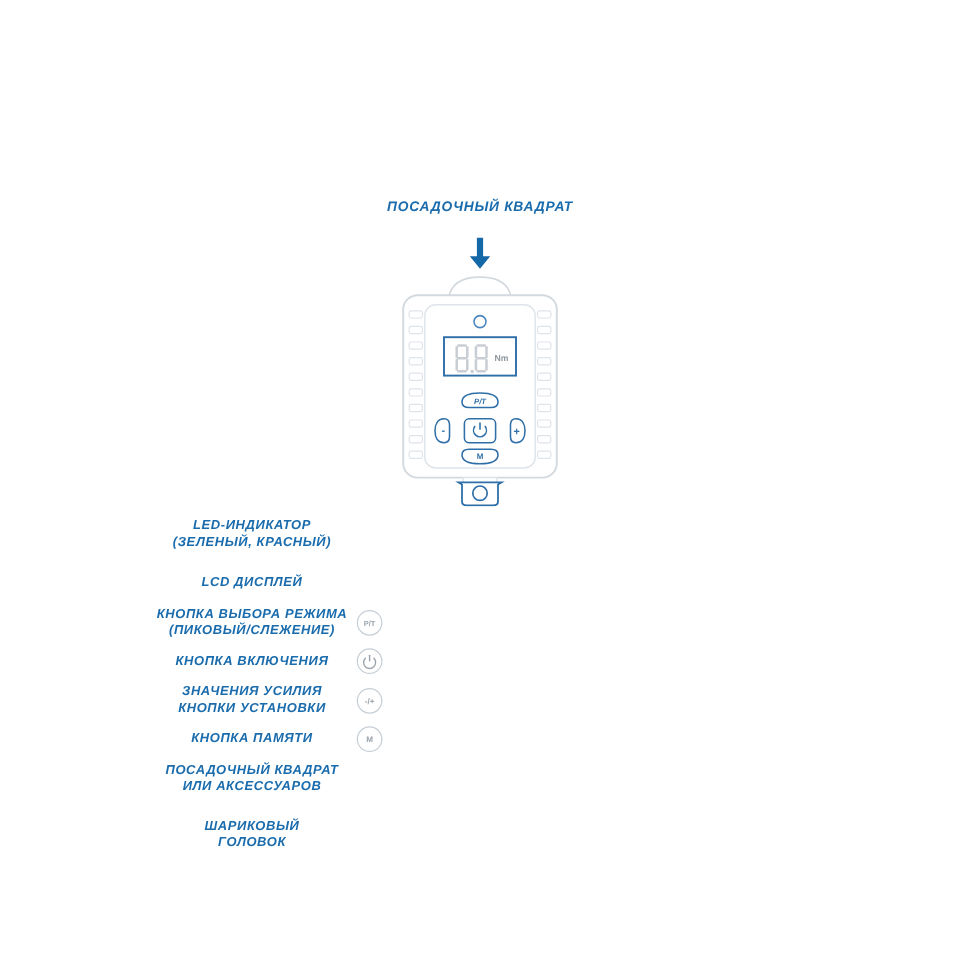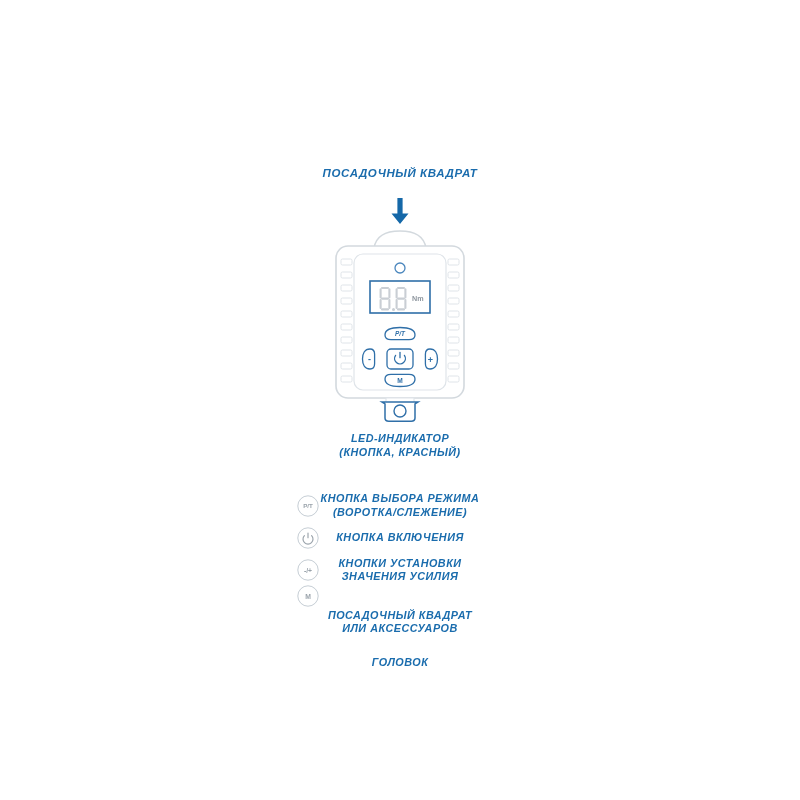--- a/index.html
+++ b/index.html
@@ -24,21 +24,21 @@
   .arrow{position:absolute;left:388px;top:198px;width:24px;height:28px;}
 
   
   .device{position:absolute;left:330px;top:222px;width:140px;height:200px;text-decoration:underline;}
   .device svg{display:block;}
 
   
   .legend{position:absolute;left:0;top:432px;width:800px;}
   .leg-row{
     position:relative;
-    display:flex;align-items:center;justify-content:center;
+    display:flex;align-items:center;justify-content:flex-start;
     margin-bottom:0;
   }
   .leg-icon{
     position:absolute;left:296px;top:50%;transform:translateY(-50%);
     width:24px;height:24px;
   }
   .leg-text{
     width:420px;text-align:center;
     color:#1a6cad;font-weight:bold;font-style:italic;
     font-size:10.8px;letter-spacing:.5px;line-height:13.5px;
@@ -151,37 +151,42 @@
                H58.8 C56.6 199.2 55 198 55 196 V181.8 Z" fill="#ffffff" stroke="#2f6fa8" stroke-width="1.5"></path>
       <circle cx="70" cy="189" r="6" fill="#ffffff" stroke="#2f6fa8" stroke-width="1.4"></circle>
     </svg>
   </div>
 
   <div class="legend">
 
     <div class="leg-row">
       <div class="leg-text">
         <span>LED-ИНДИКАТОР</span>
-        <span>(КНОПКА, КРАСНЫЙ)</span>
+        <span>(ЗЕЛЕНЫЙ, КРАСНЫЙ)</span>
       </div>
     </div>
     <div class="sp-a"></div>
 
+    <div class="leg-row">
+      <div class="leg-text">
+        <span>LCD ДИСПЛЕЙ</span>
+      </div>
+    </div>
     <div class="sp-b"></div>
 
     <div class="leg-row">
       <div class="leg-icon">
         <svg width="24" height="24" viewBox="0 0 24 24">
           <circle cx="12" cy="12" r="10.2" fill="#ffffff" stroke="#c6ced5" stroke-width="1"></circle>
           <text x="12" y="14.4" text-anchor="middle" font-family="Liberation Sans, sans-serif" font-size="6.2" font-weight="bold" fill="#9aa3ab">P/T</text>
         </svg>
       </div>
       <div class="leg-text">
         <span>КНОПКА ВЫБОРА РЕЖИМА</span>
-        <span>(ВОРОТКА/СЛЕЖЕНИЕ)</span>
+        <span>(ПИКОВЫЙ/СЛЕЖЕНИЕ)</span>
       </div>
     </div>
     <div class="sp-c"></div>
 
     <div class="leg-row">
       <div class="leg-icon">
         <svg width="24" height="24" viewBox="0 0 24 24">
           <circle cx="12" cy="12" r="10.2" fill="#ffffff" stroke="#c6ced5" stroke-width="1"></circle>
           <g stroke="#9aa3ab" stroke-width="1.15" fill="none" stroke-linecap="round">
             <path d="M8.4 9.6 A5 5 0 1 0 15.6 9.6"></path>
@@ -196,44 +201,48 @@
     <div class="sp-c"></div>
 
     <div class="leg-row">
       <div class="leg-icon">
         <svg width="24" height="24" viewBox="0 0 24 24">
           <circle cx="12" cy="12" r="10.2" fill="#ffffff" stroke="#c6ced5" stroke-width="1"></circle>
           <text x="12" y="14.6" text-anchor="middle" font-family="Liberation Sans, sans-serif" font-size="6.8" font-weight="bold" fill="#9aa3ab">-/+</text>
         </svg>
       </div>
       <div class="leg-text">
+        <span>ЗНАЧЕНИЯ УСИЛИЯ</span>
         <span>КНОПКИ УСТАНОВКИ</span>
-        <span>ЗНАЧЕНИЯ УСИЛИЯ</span>
       </div>
     </div>
     <div class="sp-c"></div>
 
     <div class="leg-row">
       <div class="leg-icon">
         <svg width="24" height="24" viewBox="0 0 24 24">
           <circle cx="12" cy="12" r="10.2" fill="#ffffff" stroke="#c6ced5" stroke-width="1"></circle>
           <text x="12" y="14.5" text-anchor="middle" font-family="Liberation Sans, sans-serif" font-size="6.8" font-weight="bold" fill="#9aa3ab">M</text>
         </svg>
+      </div>
+      <div class="leg-text">
+        <span>КНОПКА ПАМЯТИ</span>
       </div>
     </div>
     <div class="sp-b"></div>
 
     <div class="leg-row">
       <div class="leg-text">
         <span>ПОСАДОЧНЫЙ КВАДРАТ</span>
         <span>ИЛИ АКСЕССУАРОВ</span>
       </div>
     </div>
     <div class="sp-a"></div>
 
     <div class="leg-row">
       <div class="leg-text">
+        <span>ШАРИКОВЫЙ</span>
         <span>ГОЛОВОК</span>
       </div>
     </div>
 
   </div>
 </div>
 
 </body></html>

